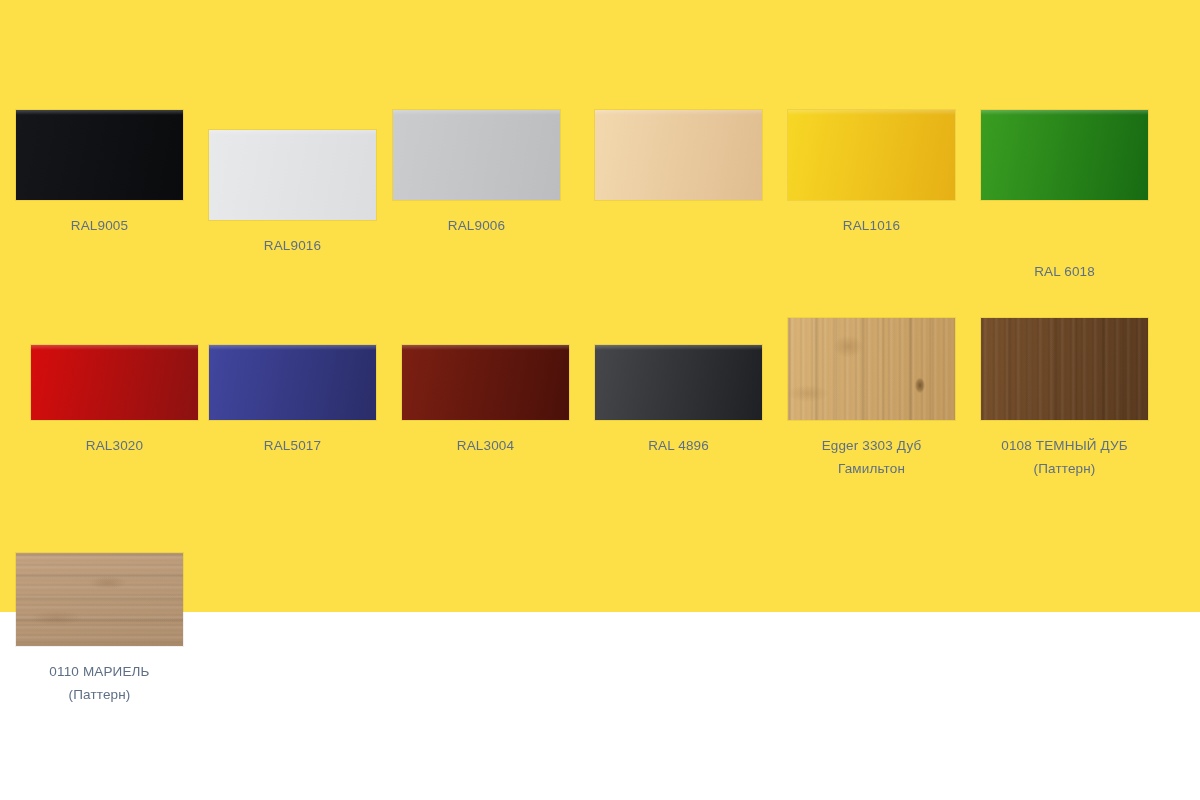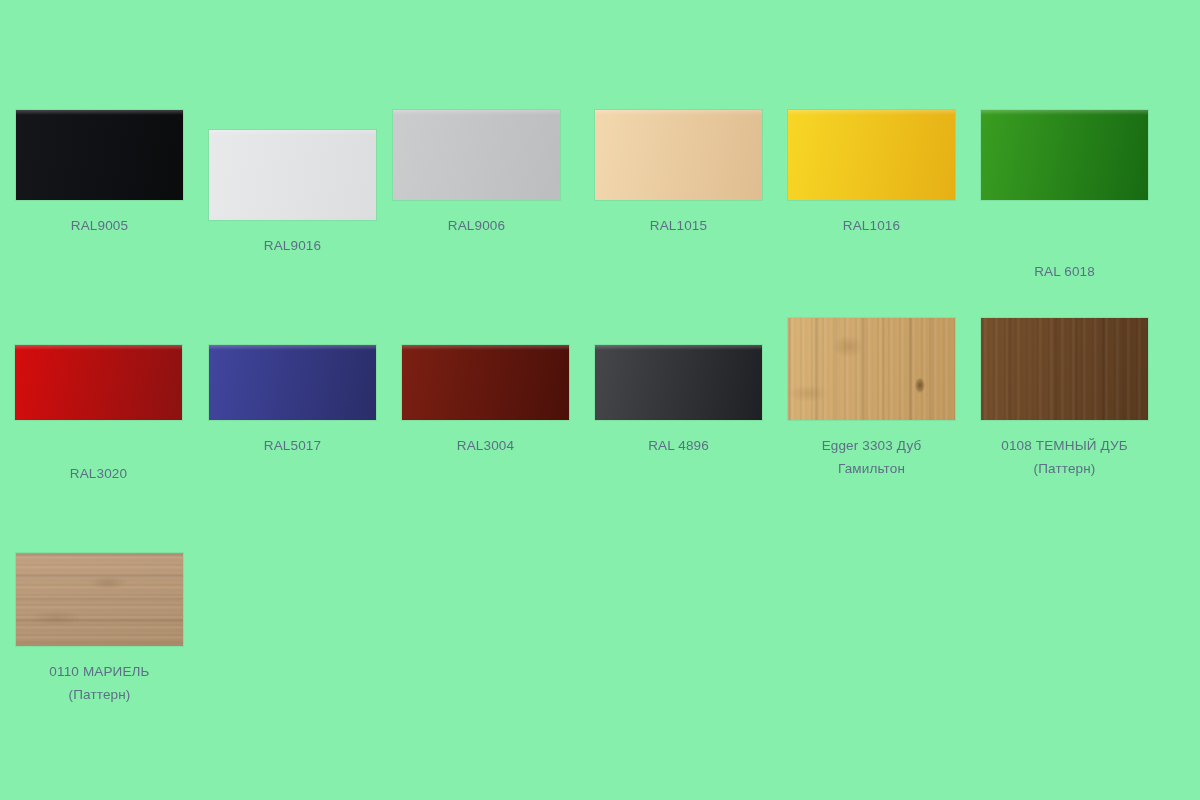--- a/index.html
+++ b/index.html
@@ -9,22 +9,22 @@
     width: 1200px;
     height: 800px;
     background: #ffffff;
     font-family: "Liberation Sans", "DejaVu Sans", sans-serif;
     overflow: hidden;
   }
 
   #swatch-grid {
     position: relative;
     width: 1200px;
-    height: 800px;
-    background: #86efac;
+    height: 612px;
+    background: #fde047;
   }
 
   .swatch-cell {
     position: absolute;
     width: 193px;
     display: flex;
     flex-direction: column;
     align-items: center;
   }
 
@@ -151,35 +151,34 @@
     <div class="swatch-cell" style="left: 380px; top: 110px;">
       <div class="chip-wrap">
         <div class="chip ral" style="height: 90px; background: linear-gradient(100deg, rgb(203, 204, 205) 0%, rgb(188, 189, 191) 100%);"></div>
       </div>
       <div class="swatch-label">RAL9006</div>
     </div>
     <div class="swatch-cell" style="left: 582px; top: 110px;">
       <div class="chip-wrap">
         <div class="chip ral" style="height: 90px; background: linear-gradient(100deg, rgb(243, 216, 174) 0%, rgb(223, 189, 144) 100%);"></div>
       </div>
-      <div class="swatch-label">RAL1015</div>
     </div>
     <div class="swatch-cell" style="left: 775px; top: 110px;">
       <div class="chip-wrap">
         <div class="chip ral" style="height: 90px; background: linear-gradient(100deg, rgb(247, 215, 37) 0%, rgb(230, 176, 21) 100%);"></div>
       </div>
       <div class="swatch-label">RAL1016</div>
     </div>
     <div class="swatch-cell" style="left: 968px; top: 110px; gap: 46px;">
       <div class="chip-wrap">
         <div class="chip ral" style="height: 90px; background: linear-gradient(100deg, rgb(58, 158, 33) 0%, rgb(23, 107, 18) 100%);"></div>
       </div>
       <div class="swatch-label">RAL 6018</div>
     </div>
-    <div class="swatch-cell" style="left: 2px; top: 345px; gap: 28px;">
+    <div class="swatch-cell" style="left: 18px; top: 345px;">
       <div class="chip-wrap">
         <div class="chip ral" style="height: 75px; background: linear-gradient(100deg, rgb(214, 12, 12) 0%, rgb(139, 18, 17) 100%);"></div>
       </div>
       <div class="swatch-label">RAL3020</div>
     </div>
     <div class="swatch-cell" style="left: 196px; top: 345px;">
       <div class="chip-wrap">
         <div class="chip ral" style="height: 75px; background: linear-gradient(100deg, rgb(65, 70, 159) 0%, rgb(42, 45, 104) 100%);"></div>
       </div>
       <div class="swatch-label">RAL5017</div>

